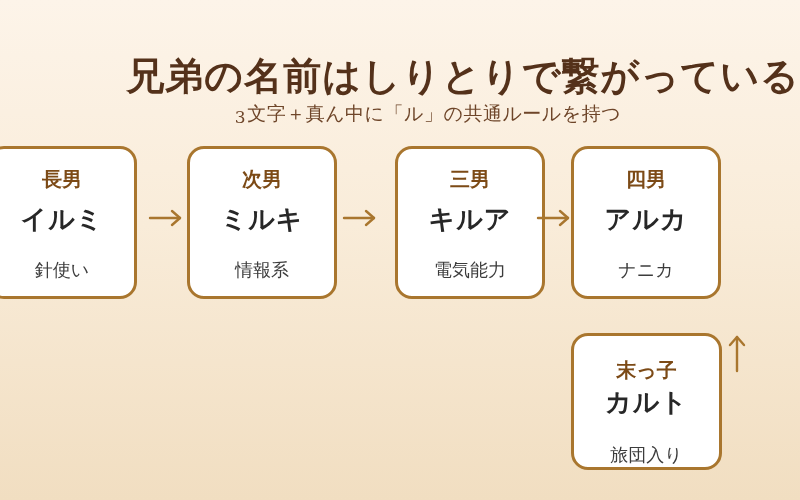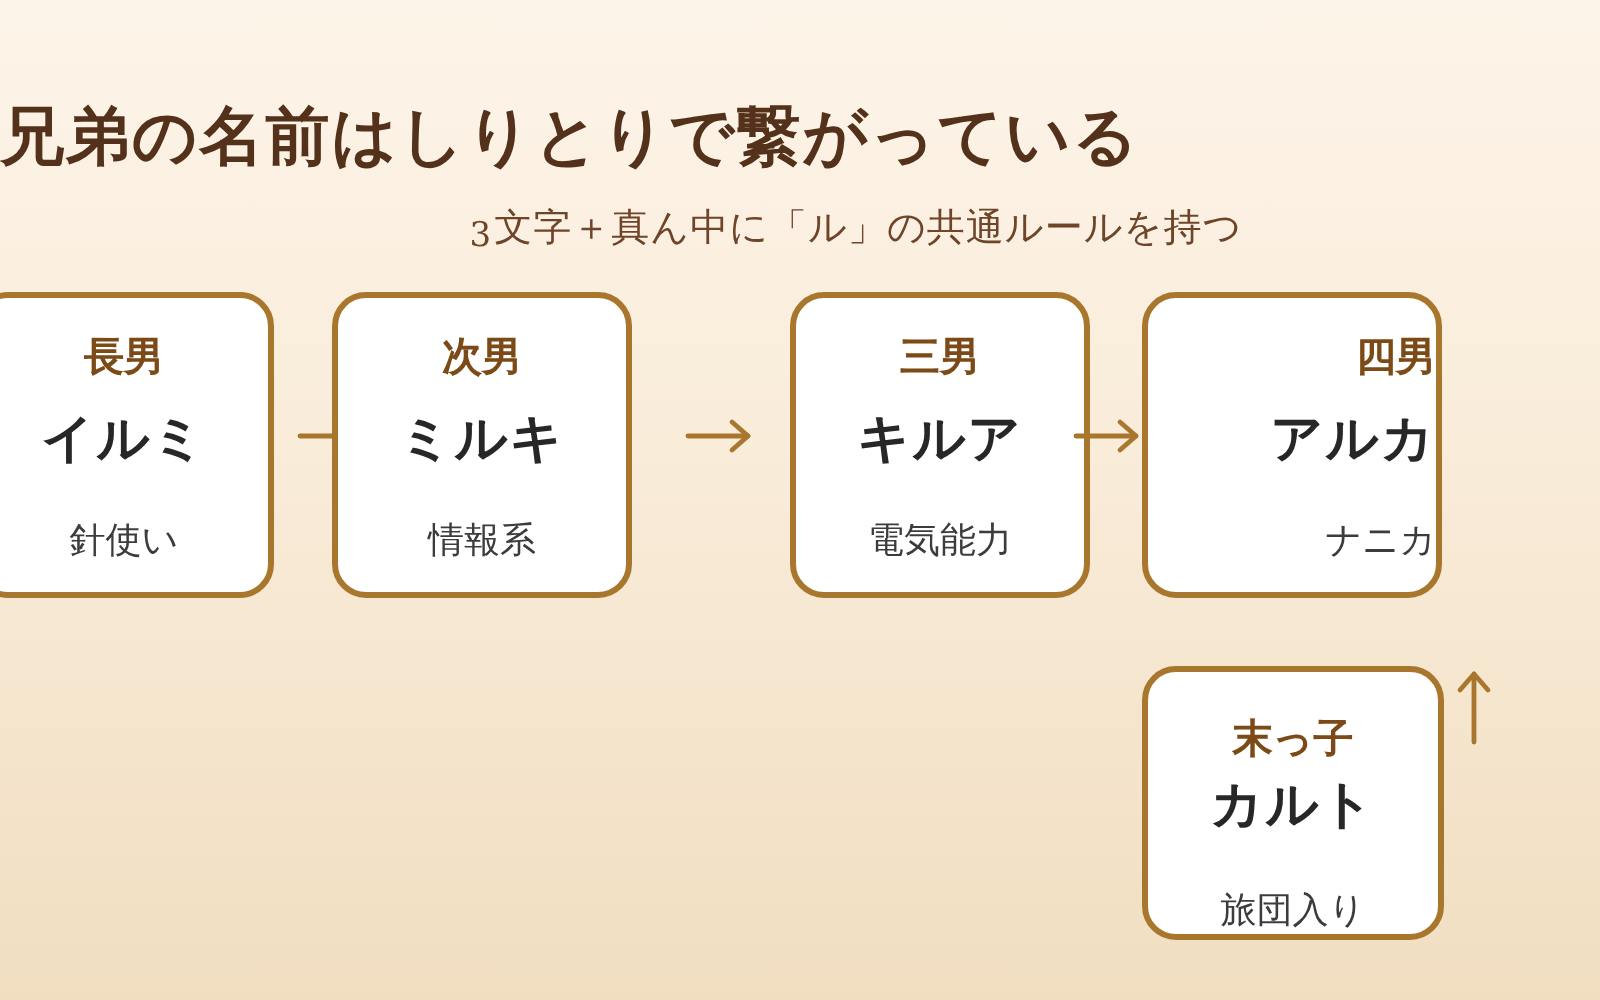--- a/index.html
+++ b/index.html
@@ -12,22 +12,22 @@
     overflow: hidden;
     position: relative;
     background: linear-gradient(180deg, #fdf4e9 0%, #f9ecd9 45%, #f1dec1 100%);
     font-family: "Liberation Sans", "DejaVu Sans", sans-serif;
   }
   .title {
     position: absolute;
     left: 0;
     top: 26px;
     width: 800px;
-    text-align: left;
-    font-size: 32px;
+    text-align: right;
+    font-size: 38px;
     font-weight: 800;
     letter-spacing: 1px;
     color: #54311a;
   }
   .subtitle {
     position: absolute;
     left: 0;
     top: 82px;
     width: 800px;
     text-align: center;
@@ -47,23 +47,23 @@
   .card {
     position: absolute;
     box-sizing: border-box;
     background: #ffffff;
     border: 3px solid #a9762e;
     border-radius: 17px;
     text-align: center;
   }
   .card.row1 { top: 146px; width: 150px; height: 153px; }
   .card1 { left: -13px; }
-  .card2 { left: 166px; text-align: center; }
+  .card2 { left: 187px; text-align: center; }
   .card3 { left: 395px; width: 151px; }
-  .card4 { left: 571px; width: 148px; text-align: right; }
+  .card4 { left: 571px; width: 148px; }
   .card5 { left: 571px; top: 333px; width: 151px; height: 137px; }
 
   .card-label {
     margin-top: 16px;
     font-size: 20px;
     line-height: 28px;
     font-weight: 700;
     color: #7c4a16;
   }
   .card-name {

